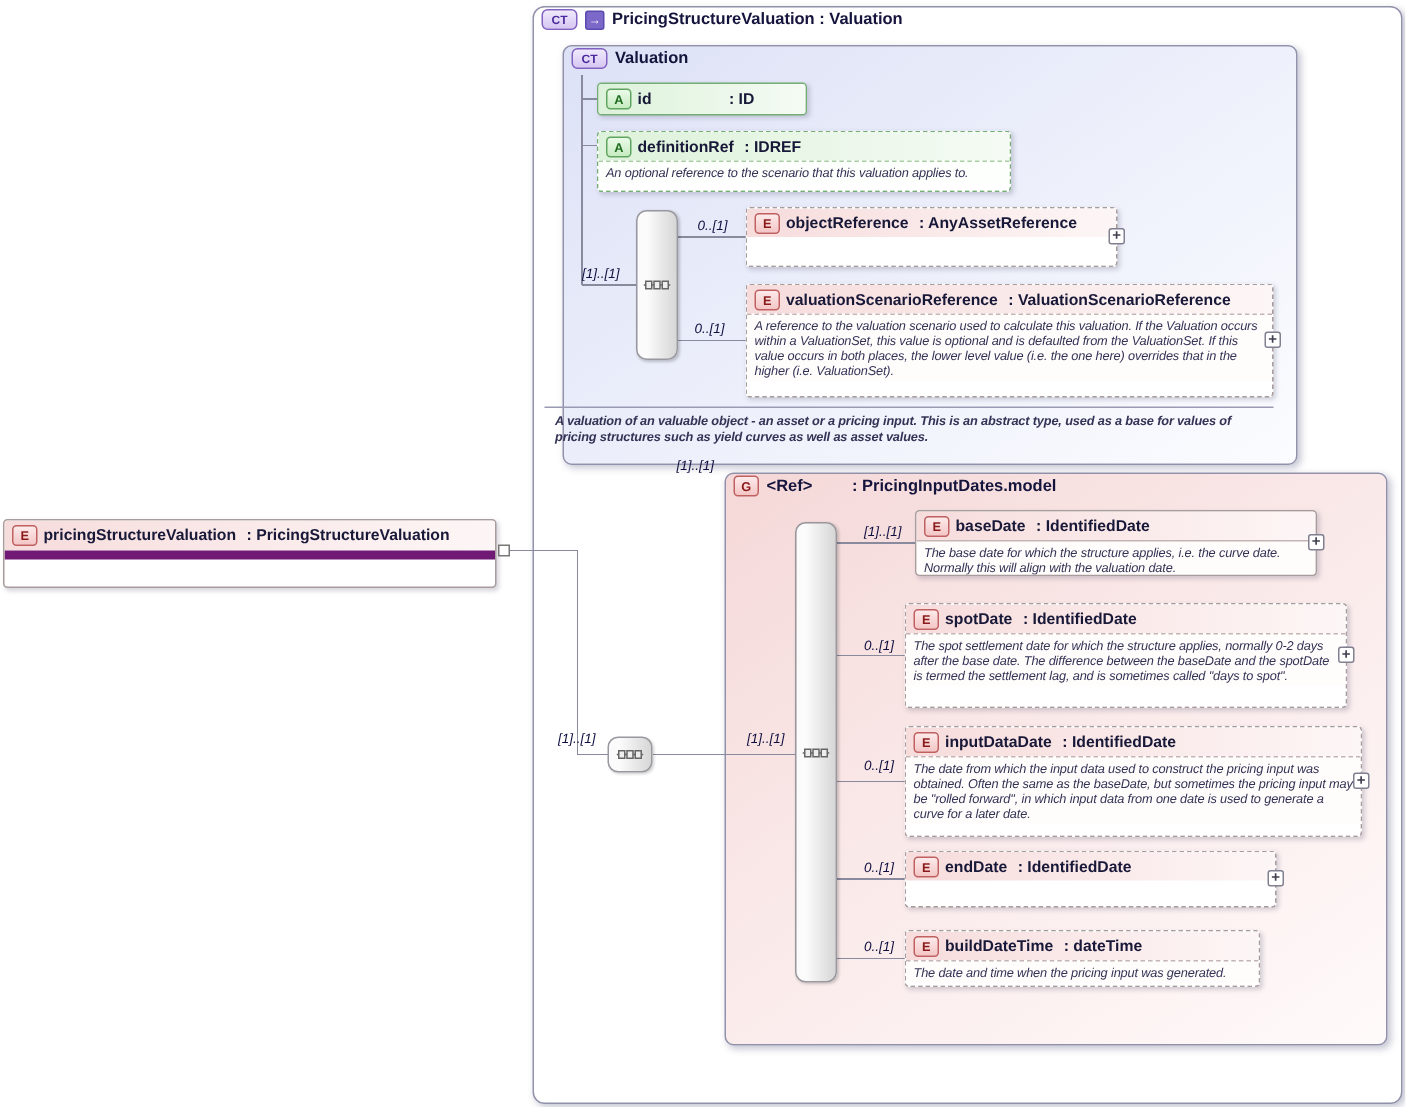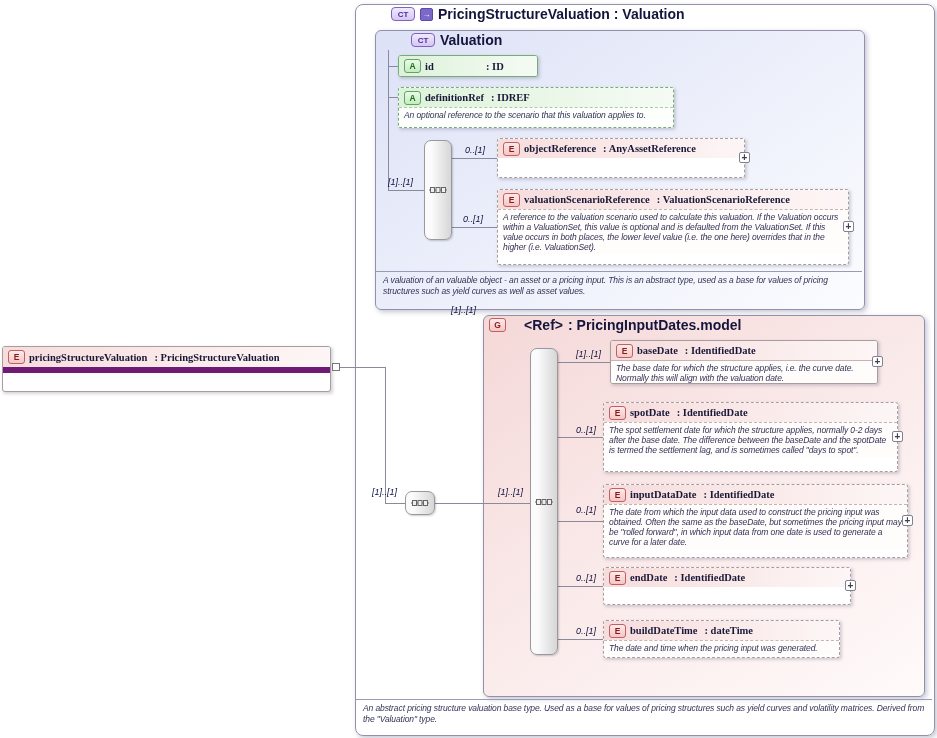--- a/index.html
+++ b/index.html
@@ -7,45 +7,45 @@
           font-family:"Liberation Sans",sans-serif;}
   .abs{position:absolute;}
 
   
   .container{position:absolute;border:1px solid #9191ac;border-radius:8px;
              box-shadow:2px 2px 5px rgba(90,90,130,.35);}
   .ct-outer-bg{background:linear-gradient(145deg,#dbdbf4 0%,#ecectA 0%,#e4e4f7 10%,#f1f1fb 60%,#fdfdff 100%);}
   .ct-inner-bg{background:linear-gradient(145deg,#dde1f6 0%,#eef1fb 55%,#fbfcff 100%);border-radius:6px;}
   .group-bg{background:linear-gradient(145deg,#f5d8d8 0%,#fbecec 55%,#fffafa 100%);border-radius:6px;}
   .container-header{position:absolute;display:flex;align-items:center;gap:5px;}
-  .container-title{font-weight:bold;font-size:14px;color:#14143c;white-space:nowrap;text-align:right;}
+  .container-title{font-weight:bold;font-size:11px;color:#14143c;white-space:nowrap;}
   .container-footer{position:absolute;border-top:1px solid #9a9ab2;padding:3px 7px 0;
                     font-style:italic;font-size:8.5px;line-height:10.5px;color:#333355;
                     letter-spacing:-0.1px;}
 
   
   .badge{width:15px;height:12px;border-radius:3px;font-size:8.5px;font-weight:bold;
          display:inline-flex;align-items:center;justify-content:center;flex:none;}
   .icon-e{border:1px solid #c06060;background:linear-gradient(#fdeaea,#f4c6c6);color:#8b1a1a;}
   .icon-a{border:1px solid #5fa55f;background:linear-gradient(#eafae8,#c6ecc2);color:#1e6b1e;}
   .icon-g{border:1px solid #c06060;background:linear-gradient(#fdeaea,#f4c6c6);color:#8b1a1a;}
   .icon-ct{width:22px;height:12px;border:1px solid #8060c0;background:linear-gradient(#f0eafc,#d6c6f2);
            color:#4a2a9a;border-radius:4px;font-size:8px;font-weight:bold;
-           display:inline-flex;align-items:center;justify-content:center;flex:none;margin-left:30px;}
+           display:inline-flex;align-items:center;justify-content:center;flex:none;}
   .icon-derived{width:11px;height:11px;border:1px solid #5a4ab0;background:#7b68c8;color:#fff;
                 font-size:8px;display:inline-flex;align-items:center;justify-content:center;
                 border-radius:2px;flex:none;}
 
   
   .box-el{position:absolute;border:1px solid #a89c9c;border-radius:3px;background:#fff;
           box-shadow:1.5px 1.5px 3px rgba(90,90,120,.25);overflow:hidden;box-sizing:border-box;}
   .box-el.dashed{border-style:dashed;}
   .el-header{display:flex;align-items:center;gap:4px;padding:0 5px;height:19px;
              background:linear-gradient(to right,#f7dcdc,#fdf6f6);}
-  .el-name,.el-type{font-weight:bold;font-size:10.5px;color:#181838;white-space:nowrap;font-family:Liberation Serif, serif;}
+  .el-name,.el-type{font-weight:bold;font-size:10.5px;color:#181838;white-space:nowrap;}
   .el-type{margin-left:3px;}
   .attr-name{min-width:54px;}
   .g-name{min-width:52px;}
   .el-ann{font-style:italic;font-size:8.5px;line-height:10px;color:#333355;padding:2px 5px;
           border-top:1px solid #c4b4b4;background:#fffcfc;letter-spacing:-0.1px;}
   .box-el.dashed .el-ann{border-top-style:dashed;}
   .attr{border-color:#74ae74;}
   .attr .el-header{background:linear-gradient(to right,#ddf2da,#f5fbf4);}
   .attr .el-ann{border-top-color:#a8cca2;background:#fcfffc;}
 
@@ -87,27 +87,26 @@
              M558 521 H603
              M558 586 H603
              M558 639 H603" stroke="#8a8a9e" stroke-width="1" fill="none" shape-rendering="crispEdges"></path>
   </svg>
 
   <div class="container-header" style="left:361px;top:6px;">
     <span class="icon-ct">CT</span>
     <span class="icon-derived">→</span>
     <span class="container-title">PricingStructureValuation : Valuation</span>
   </div>
-  <div class="container-footer" style="left:356px;top:699px;width:562px;">An abstract pricing structure valuation base type. Used as a base for values of pricing structures such as yield curves and volatility matrices. Derived from the "Valuation" type.</div>
 
   <div class="container-header" style="left:381px;top:32px;">
     <span class="icon-ct">CT</span>
     <span class="container-title">Valuation</span>
   </div>
-  <div class="container-footer" style="left:376px;top:271px;width:472px;">A valuation of an valuable object - an asset or a pricing input. This is an abstract type, used as a base for values of pricing structures such as yield curves as well as asset values.</div>
+  <div class="container-footer" style="left:363px;top:271px;width:472px;font-weight:bold;">A valuation of an valuable object - an asset or a pricing input. This is an abstract type, used as a base for values of pricing structures such as yield curves as well as asset values.</div>
 
   <div class="box-el attr" style="left:398px;top:55px;width:140px;height:22px;">
     <div class="el-header" style="height:20px;">
       <span class="badge icon-a">A</span>
       <span class="el-name attr-name">id</span>
       <span class="el-type">: ID</span>
     </div>
   </div>
 
   <div class="box-el attr dashed" style="left:398px;top:87px;width:276px;height:41px;">

